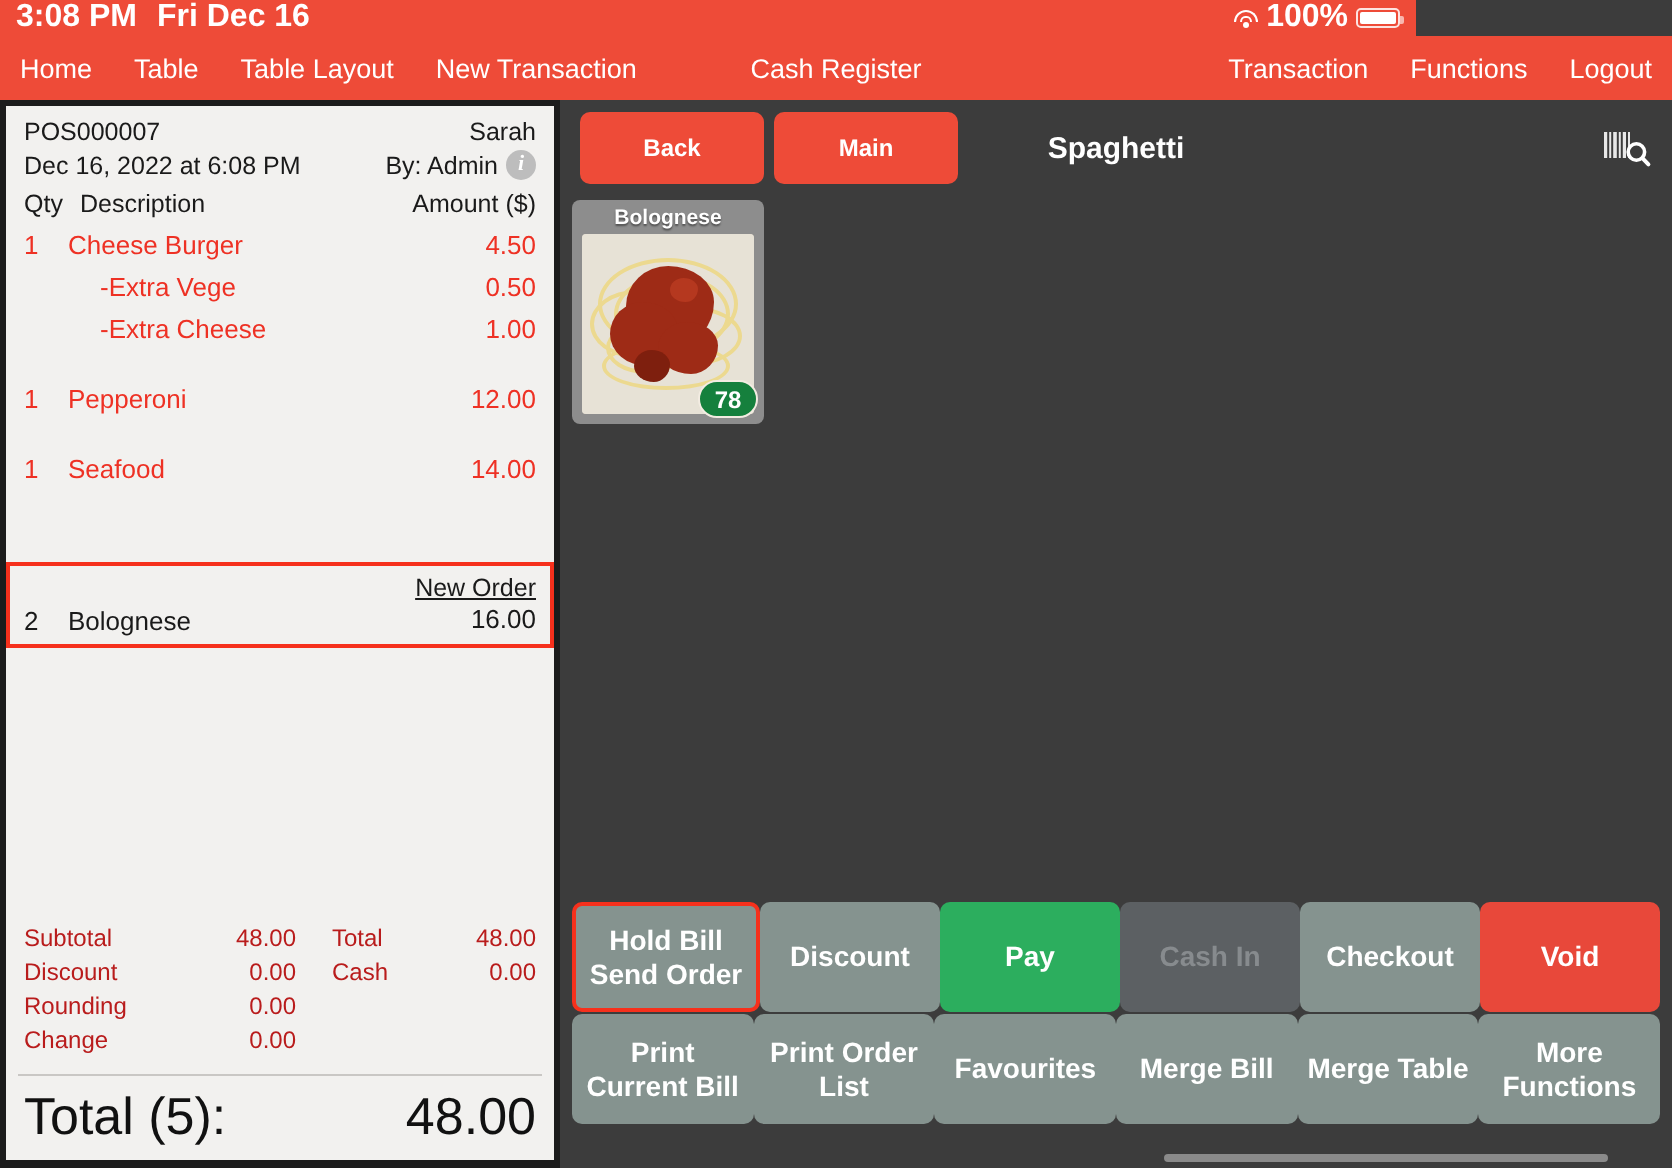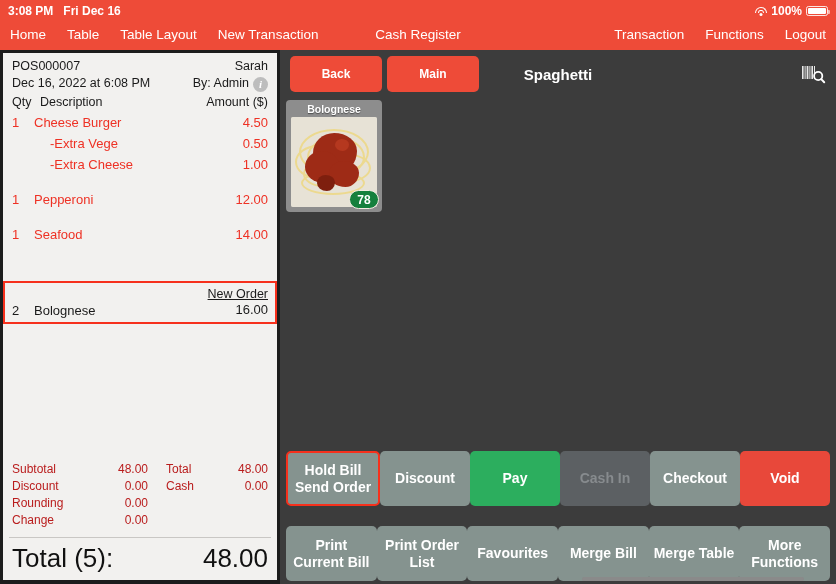--- a/index.html
+++ b/index.html
@@ -5,24 +5,24 @@
   * { margin:0; padding:0; box-sizing:border-box; }
   html,body { width:836px; height:584px; overflow:hidden; }
   body {
     font-family:"Liberation Sans", sans-serif;
     background:#3c3c3c;
     -webkit-font-smoothing:antialiased;
   }
 
   
   #statusbar {
-    position:absolute; top:0; left:0; width:836px; height:18px;
+    position:absolute; top:0; left:0; width:708px; height:18px;
     background:#ee4b38; color:#fff;
-    font-size:12px; font-weight:bold;
-    display:flex; align-items:flex-end;
+    font-size:16px; font-weight:bold;
+    display:flex; align-items:center;
   }
   #sb-time { margin-left:8px; }
   #sb-date { margin-left:10px; }
   #sb-right { margin-left:auto; margin-right:8px; display:flex; align-items:center; gap:4px; }
   .wifi-ico { width:13px; height:10px; position:relative; }
   .wifi-ico i {
     position:absolute; border:1.5px solid #fff; border-bottom:none;
     border-radius:50% 50% 0 0 / 100% 100% 0 0; left:50%; transform:translateX(-50%);
   }
   .wifi-ico i:nth-child(1){ width:12px; height:6px; top:1px; }
@@ -153,21 +153,21 @@
   .pasta .noodle {
     position:absolute; border:2.2px solid #ecd98f; border-radius:50%;
     background:transparent;
   }
   .pasta .sauce {
     position:absolute; background:#9e2b16; border-radius:48% 52% 45% 55%/50% 45% 55% 50%;
   }
 
   
   #actions { padding:3px 6px 0 6px; }
-  .btn-row { display:flex; gap:0; margin-bottom:20px; }
+  .btn-row { display:flex; gap:0; margin-bottom:1px; }
   .abtn {
     flex:1; height:55px; border-radius:5px; border:none; cursor:pointer;
     background:#85938f; color:#fff; font-size:14px; font-weight:bold;
     line-height:17px; display:flex; align-items:center; justify-content:center;
     text-align:center; padding:2px;
   }
   .abtn.green { background:#2cae5e; }
   .abtn.red   { background:#e8483a; }
   .abtn.disabled { background:#5c6063; color:#878b8e; cursor:default; }
   .abtn.hl { border:2.5px solid #f6301c; }
@@ -214,21 +214,21 @@
 <div id="receipt">
   <div id="receipt-inner">
 
     <div id="rcpt-head">
       <div class="rrow">
         <span>POS000007</span>
         <span>Sarah</span>
       </div>
       <div class="rrow">
         <span>Dec 16, 2022 at 6:08 PM</span>
-        <span style="display:flex;align-items:flex-end;">
+        <span style="display:flex;align-items:flex-start;">
           <span>By: Admin</span>
           <span class="info-ico">i</span>
         </span>
       </div>
     </div>
 
     <div id="col-head">
       <span class="c-qty">Qty</span>
       <span class="c-desc">Description</span>
       <span class="c-amt">Amount ($)</span>

